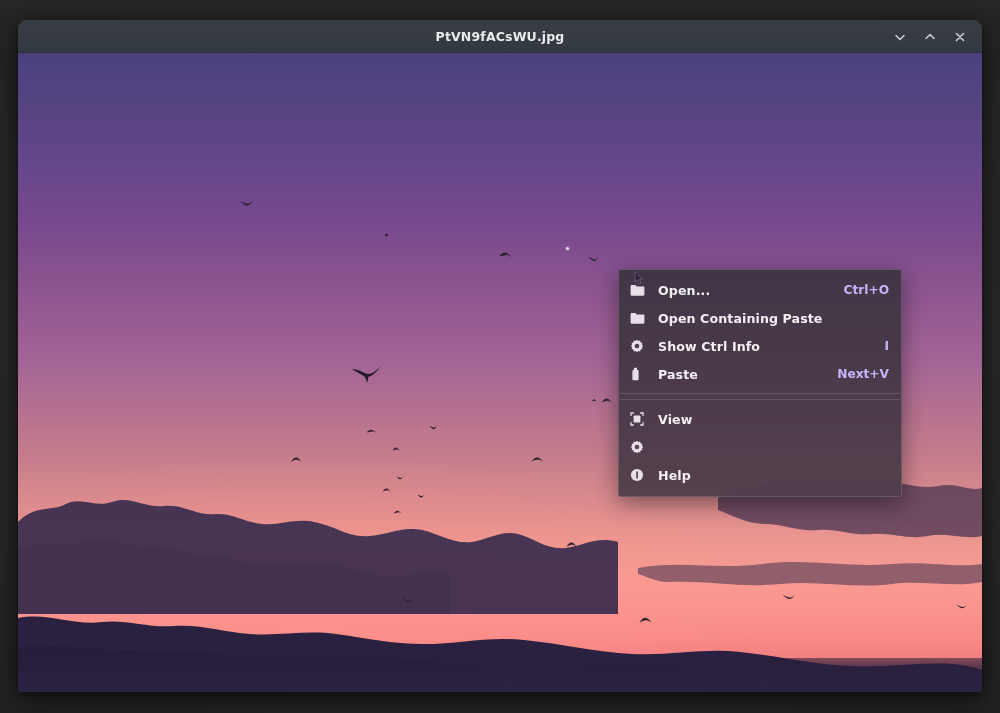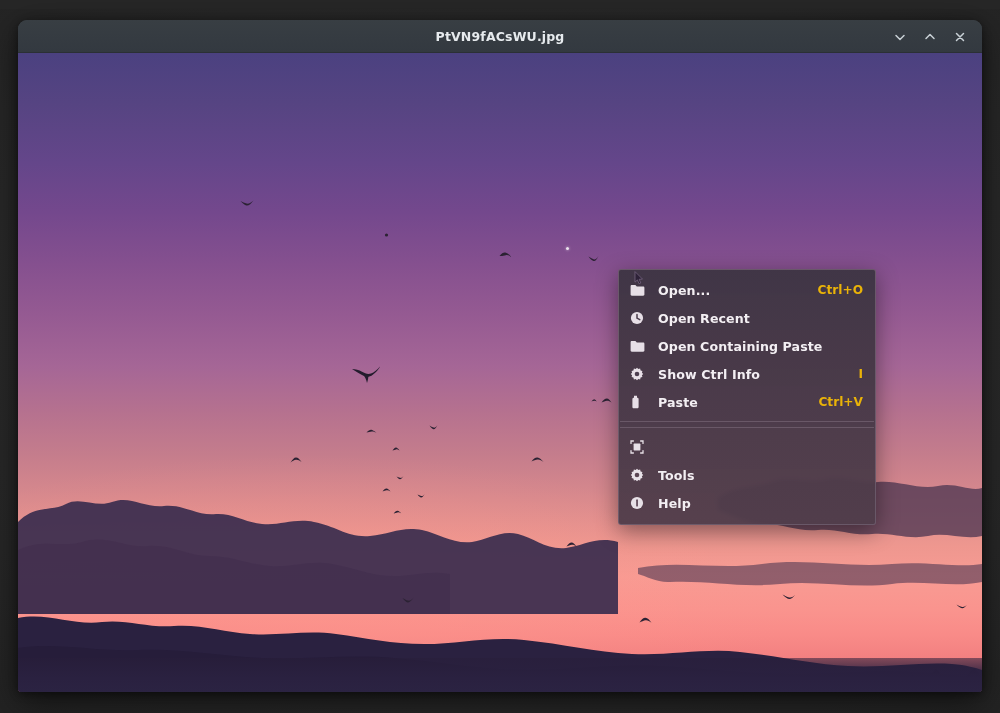--- a/index.html
+++ b/index.html
@@ -105,21 +105,21 @@
   #birds { position:absolute; inset:0; pointer-events:none; }
   .bird { position:absolute; }
   .bird svg { display:block; }
   #star { position:absolute; width:3px; height:3px; border-radius:50%;
           background:rgba(255,255,255,.85); box-shadow:0 0 3px rgba(255,255,255,.6); }
 
   
   #ctxmenu {
     position:absolute;
     left:600px; top:216px;
-    width:258px;
+    width:284px;
     padding:6px 0 7px 0;
     background:rgba(72,60,72,.93);
     border:1px solid rgba(150,130,150,.40);
     border-radius:3px;
     box-shadow:0 6px 22px rgba(0,0,0,.42);
     backdrop-filter:blur(2px);
     overflow:hidden;
   }
   #ctxmenu::before {
     content:""; position:absolute; inset:0;
@@ -149,21 +149,21 @@
   .micon svg { display:block; }
   .mlabel {
     flex:1 1 auto;
     font-size:12.6px; font-weight:bold;
     color:#f3eff3;
     letter-spacing:.1px;
     white-space:nowrap;
   }
   .maccel {
     font-size:12.2px; font-weight:bold;
-    color:#eab308;
+    color:#c4b5fd;
     white-space:nowrap;
     padding-left:14px;
   }
   .marrow {
     width:12px; display:flex; align-items:center; justify-content:flex-end;
     padding-left:14px;
   }
 
   
   #pointer {
@@ -380,34 +380,20 @@
           <div class="mitem">
             <span class="micon">
               <svg width="15" height="13" viewBox="0 0 15 13">
                   <path d="M0.6 2.2 C0.6 1.5 1.1 1 1.8 1 L5.4 1 L6.8 2.6 L13.2 2.6 C13.9 2.6 14.4 3.1 14.4 3.8 L14.4 10.6 C14.4 11.2 13.9 11.7 13.2 11.7 L1.8 11.7 C1.1 11.7 0.6 11.2 0.6 10.6 Z" fill="#efe9ef"></path>
                 </svg>
             </span>
             <span class="mlabel">Open...</span>
             <span class="maccel">Ctrl+O</span>
           </div>
 
-          <div class="mitem">
-            <span class="micon">
-              <svg width="14" height="14" viewBox="0 0 14 14">
-                  <circle cx="7" cy="7" r="6.1" fill="#efe9ef"></circle>
-                  <path d="M7 3.4 L7 7.2 L9.8 8.6" fill="none" stroke="#4a3c4c" stroke-width="1.5" stroke-linecap="round" stroke-linejoin="round"></path>
-                </svg>
-            </span>
-            <span class="mlabel">Open Recent</span>
-            <span class="marrow">
-              <svg width="9" height="12" viewBox="0 0 9 12">
-                  <path d="M2 1.5 L7 6 L2 10.5" fill="none" stroke="#ded6de" stroke-width="1.5" stroke-linecap="round" stroke-linejoin="round"></path>
-                </svg>
-            </span>
-          </div>
 
           <div class="mitem">
             <span class="micon">
               <svg width="15" height="13" viewBox="0 0 15 13">
                   <path d="M0.6 2.2 C0.6 1.5 1.1 1 1.8 1 L5.4 1 L6.8 2.6 L13.2 2.6 C13.9 2.6 14.4 3.1 14.4 3.8 L14.4 10.6 C14.4 11.2 13.9 11.7 13.2 11.7 L1.8 11.7 C1.1 11.7 0.6 11.2 0.6 10.6 Z" fill="#efe9ef"></path>
                 </svg>
             </span>
             <span class="mlabel">Open Containing Paste</span>
             <span class="maccel"></span>
           </div>
@@ -423,53 +409,53 @@
             <span class="maccel">I</span>
           </div>
 
           <div class="mitem">
             <span class="micon">
               <svg width="11" height="14" viewBox="0 0 11 14">
                   <path d="M4 0.8 L7 0.8 L7 2.4 L8.6 3.4 L8.6 12 C8.6 12.8 8 13.3 7.2 13.3 L3.8 13.3 C3 13.3 2.4 12.8 2.4 12 L2.4 3.4 L4 2.4 Z" fill="#efe9ef"></path>
                 </svg>
             </span>
             <span class="mlabel">Paste</span>
-            <span class="maccel">Ctrl+V</span>
+            <span class="maccel">Next+V</span>
           </div>
         </div>
 
         <div class="msep"></div>
 
 
         <div class="msep"></div>
 
         <div class="mgroup">
 
           <div class="mitem">
             <span class="micon">
               <svg width="14" height="14" viewBox="0 0 14 14">
                 <path d="M1 3.4 L1 1 L3.4 1 M10.6 1 L13 1 L13 3.4 M13 10.6 L13 13 L10.6 13 M3.4 13 L1 13 L1 10.6" fill="none" stroke="#efe9ef" stroke-width="1.3" stroke-linecap="round"></path>
                 <rect x="3.6" y="3.6" width="6.8" height="6.8" rx="0.6" fill="#efe9ef"></rect>
               </svg>
             </span>
+            <span class="mlabel">View</span>
             <span class="marrow">
               <svg width="9" height="12" viewBox="0 0 9 12">
                   <path d="M2 1.5 L7 6 L2 10.5" fill="none" stroke="#ded6de" stroke-width="1.5" stroke-linecap="round" stroke-linejoin="round"></path>
                 </svg>
             </span>
           </div>
 
           <div class="mitem">
             <span class="micon">
               <svg width="14" height="14" viewBox="0 0 14 14">
                 <path d="M7 0.8 L8.3 2.1 L10.1 1.6 L10.6 3.4 L12.4 3.9 L11.9 5.7 L13.2 7 L11.9 8.3 L12.4 10.1 L10.6 10.6 L10.1 12.4 L8.3 11.9 L7 13.2 L5.7 11.9 L3.9 12.4 L3.4 10.6 L1.6 10.1 L2.1 8.3 L0.8 7 L2.1 5.7 L1.6 3.9 L3.4 3.4 L3.9 1.6 L5.7 2.1 Z" fill="#efe9ef"></path>
                 <circle cx="7" cy="7" r="2.3" fill="#5a4553"></circle>
               </svg>
             </span>
-            <span class="mlabel">Tools</span>
             <span class="marrow">
               <svg width="9" height="12" viewBox="0 0 9 12">
                   <path d="M2 1.5 L7 6 L2 10.5" fill="none" stroke="#ded6de" stroke-width="1.5" stroke-linecap="round" stroke-linejoin="round"></path>
                 </svg>
             </span>
           </div>
 
           <div class="mitem">
             <span class="micon">
               <svg width="14" height="14" viewBox="0 0 14 14">

